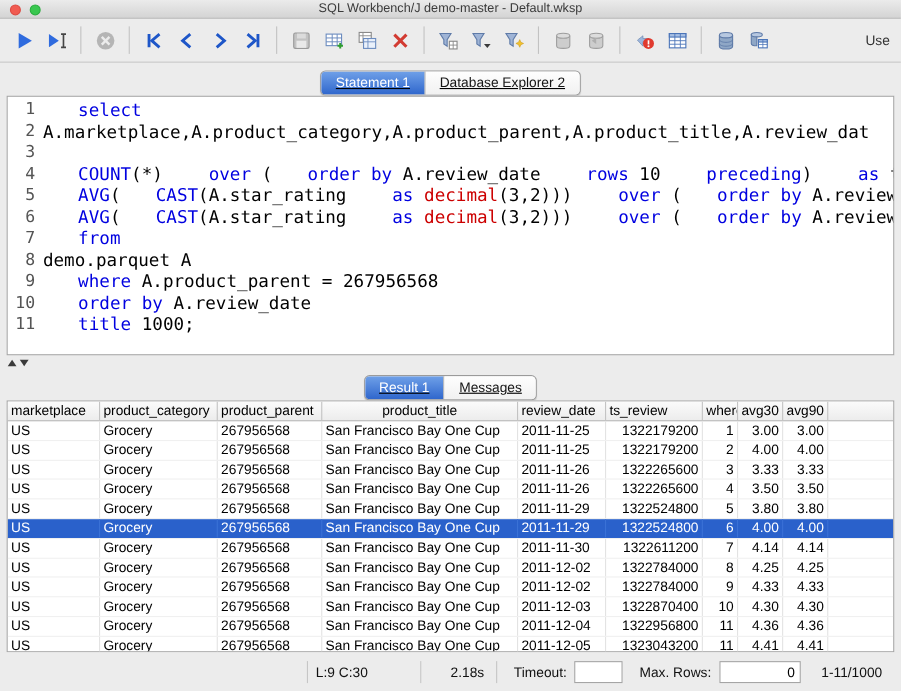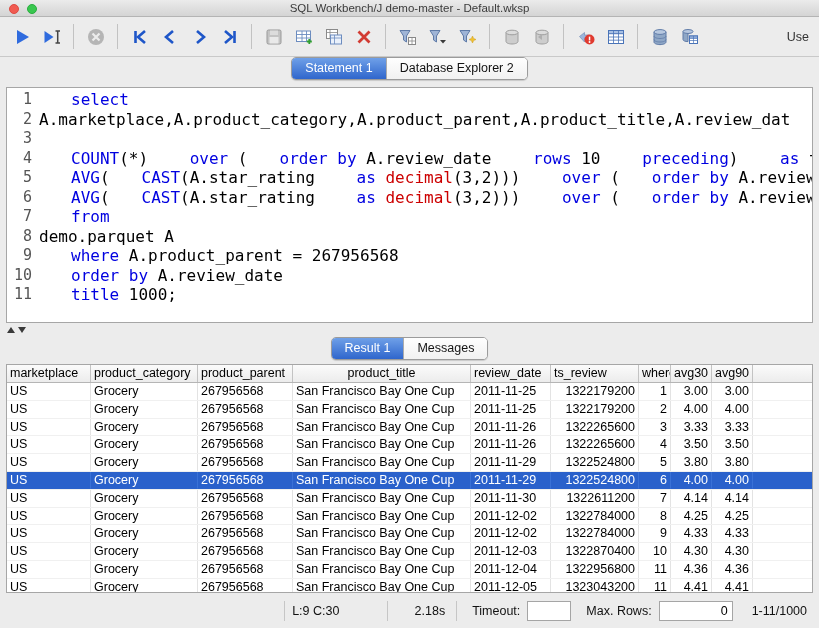--- a/index.html
+++ b/index.html
@@ -29,21 +29,21 @@
   .toolbar {
     height:40px; flex:none; display:flex; align-items:center;
     padding:0 8px; gap:3px;
     background:#ECECEC; border-bottom:1px solid #C9C9C9;
   }
   .tb-btn { width:27px; height:27px; flex:none; display:flex; align-items:center; justify-content:center; border-radius:3px; }
   .tb-sep { width:1px; height:25px; background:#C2C2C2; margin:0 5px; flex:none; }
   .tb-label { margin-left:auto; font-size:12.5px; color:#333; padding-right:2px; white-space:nowrap; overflow:hidden; }
 
   
-  .tabstrip { height:30px; flex:none; display:flex; align-items:flex-start; justify-content:center; }
+  .tabstrip { height:30px; flex:none; display:flex; align-items:flex-end; justify-content:center;text-decoration:underline; }
   .tabstrip.result { height:27px; }
   .seg {
     display:flex; border:1px solid #9B9B9B; border-radius:5px; overflow:hidden;
     background:#FDFDFD; box-shadow:0 1px 1px rgba(0,0,0,0.15);
   }
   .seg-tab {
     padding:3px 13px 4px; font-size:12.5px; color:#141414;
     background:linear-gradient(#FEFEFE,#F1F1F1);
     border-right:1px solid #ABABAB; cursor:default; white-space:nowrap;
   }
@@ -80,21 +80,21 @@
   .th.fill, .td.fill { flex:1 1 auto; border-right:none; }
   .trow { display:flex; height:17.8px; line-height:17.5px; border-bottom:1px solid #F0F0F0; }
   .td { flex:none; padding:0 3px; border-right:1px solid #E3E3E3; overflow:hidden; white-space:nowrap; }
   .td.r { text-align:right; }
   .trow.selected { background:#2A61CB; color:#fff; }
   .trow.selected .td { border-right-color:#3A71D6; border-bottom:1px solid #2A61CB; }
 
   
   .statusbar {
     height:35px; flex:none; display:flex; align-items:center;
-    padding:0 12px; gap:7px; font-size:12.5px; color:#111;
+    padding:0 17px; gap:7px; font-size:12.5px; color:#111;
     background:#ECECEC;
   }
   .sb-fill { flex:1 1 auto; }
   .sb-sep { width:1px; height:20px; background:#C6C6C6; flex:none; }
   .sb-cursor { width:88px; flex:none; }
   .sb-time { width:50px; flex:none; text-align:right; margin-right:4px; }
   .sb-label { margin-left:8px; flex:none; }
   .sb-input {
     height:20px; border:1px solid #A5A5A5; background:#fff;
     font-family:"Liberation Sans", sans-serif; font-size:12.5px; padding:0 4px; flex:none;

